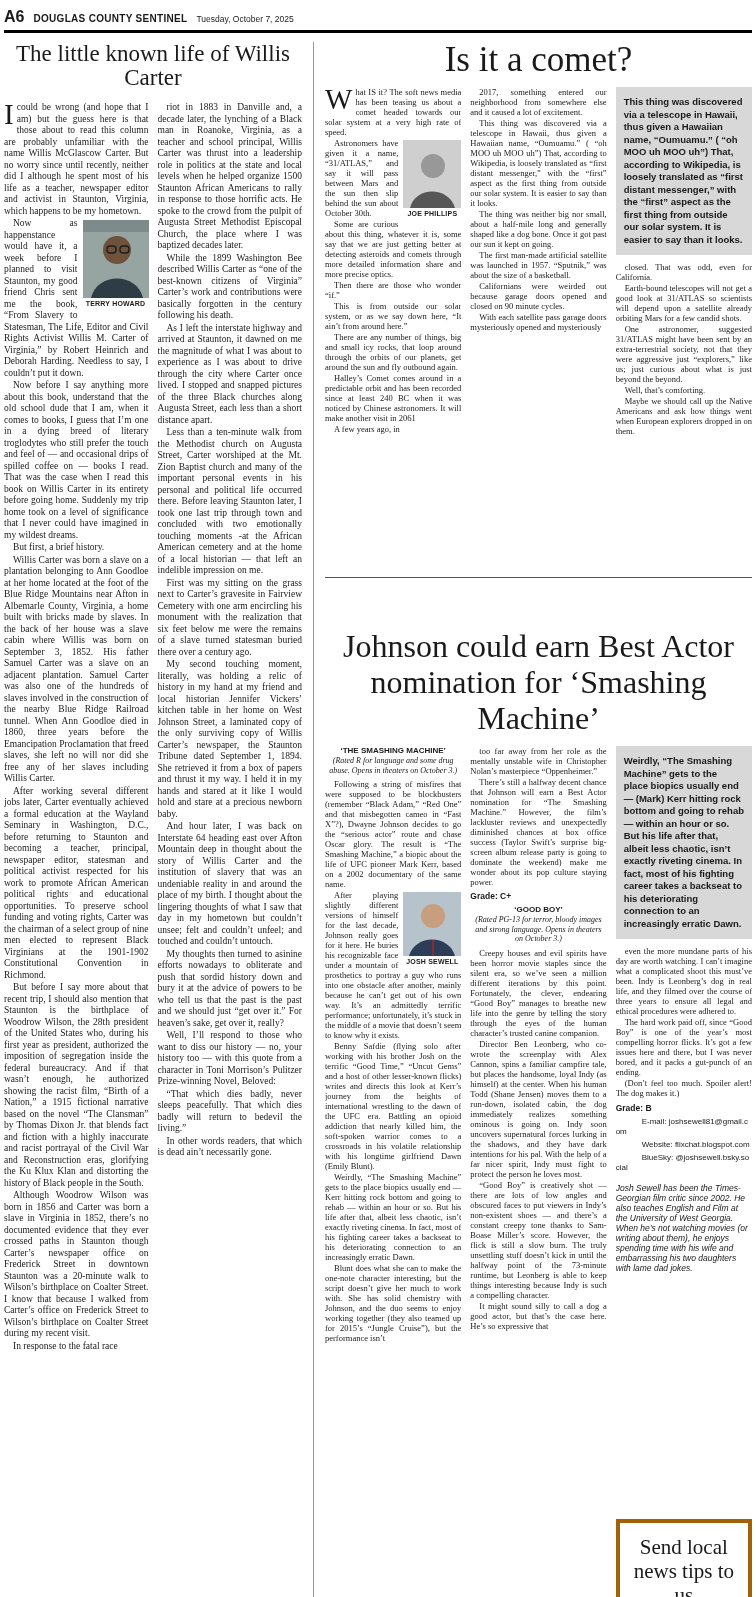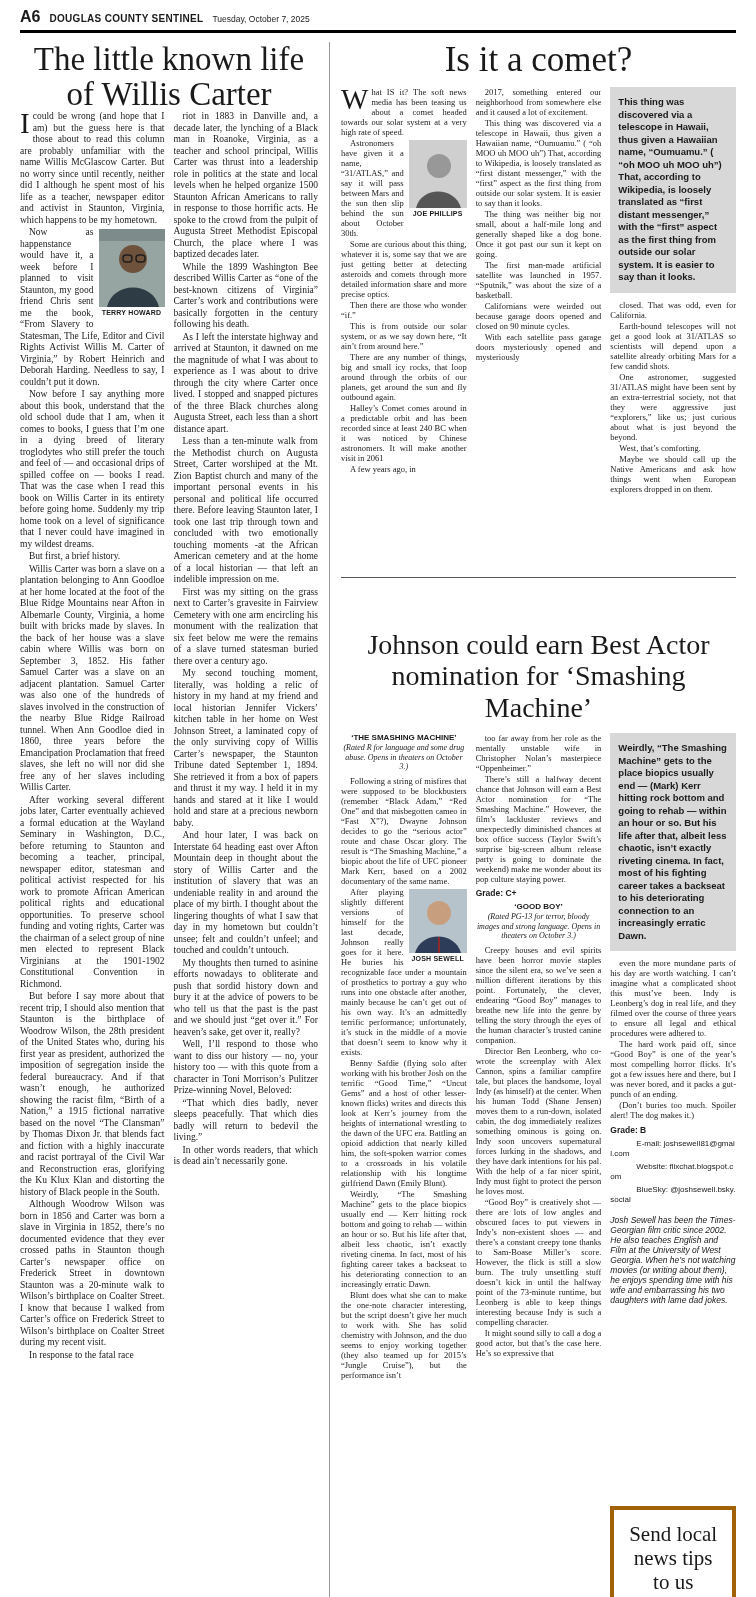--- a/index.html
+++ b/index.html
@@ -1,39 +1,39 @@
 <!DOCTYPE html>
 <html><head>
 <meta charset="utf-8">
 <style>
   * { margin:0; padding:0; box-sizing:border-box; }
   html,body { background:#888; }
   .page {
     width:756px; height:1597px; margin:0 auto; background:#ffffff;
-    padding:8px 20px 12px; overflow:hidden;
+    padding:8px 4px 12px; overflow:hidden;
     font-family:"Liberation Serif", serif; color:#1a1a1a;
   }
   
   .masthead { display:flex; align-items:baseline; gap:9px;
     border-bottom:3px solid #000; padding-bottom:4px;
     font-family:"Liberation Sans", sans-serif; }
   .masthead .pgnum { font-size:16px; font-weight:bold; }
   .masthead .paper { font-size:10px; font-weight:bold; letter-spacing:.3px; }
   .masthead .date { font-size:8.5px; color:#222; }
   
   .content { display:flex; gap:11px; padding-top:9px; }
   .willis { width:298px; flex:none; }
   .vrule { width:1px; background:#9a9a9a; flex:none; }
   .rightside { flex:1; min-width:0; display:flex; flex-direction:column;gap:44px; }
   .cols { display:flex; gap:9px; }
   .col { flex:1; min-width:0; overflow:hidden; text-align:justify; }
   
-  .willis-head { font-size:33px; line-height:1.05; font-weight:400; text-align:center; }
+  .willis-head { font-size:23px; line-height:1.05; font-weight:400; text-align:center; margin-bottom:12px; }
   .comet-head { font-size:35px; line-height:1.0; font-weight:400; text-align:center; margin-bottom:10px; }
-  .review-head { font-size:28px; line-height:1.12; font-weight:400; text-align:center; margin:3px 6px 10px; }
+  .review-head { font-size:32px; line-height:1.12; font-weight:400; text-align:center; margin:3px 6px 10px; }
   hr.sep { border:none; border-top:1px solid #555; margin:8px 0 4px; }
   
   .paras p { text-indent:9px; margin-bottom:1px; }
   .willis-cols { height:1425px; font-size:9.5px; line-height:11.5px; }
   .comet-cols  { height:438px;  font-size:8.5px; line-height:10px; }
   .review-cols { height:912px;  font-size:8.5px; line-height:10px; }
   .dropcap p:first-child { text-indent:0; }
   .dropcap p:first-child::first-letter { float:left; font-size:29px; line-height:23px; padding:1px 3px 0 0; }
   
   .photo-box { float:right; width:66px; margin:2px 0 3px 5px; }
@@ -162,21 +162,21 @@
                 <p>Californians were weirded out because garage doors opened and closed on 90 minute cycles.</p>
                 <p>With each satellite pass garage doors mysteriously opened and mysteriously</p>
               </div>
           </div>
           <div class="col">
             <aside class="pullquote-gray">This thing was discovered via a telescope in Hawaii, thus given a Hawaiian name, “Oumuamu.” ( “oh MOO uh MOO uh”) That, according to Wikipedia, is loosely translated as “first distant messenger,” with the “first” aspect as the first thing from outside our solar system. It is easier to say than it looks.</aside>
             <div class="paras">
                 <p>closed. That was odd, even for California.</p>
                 <p>Earth-bound telescopes will not get a good look at 31/ATLAS so scientists will depend upon a satellite already orbiting Mars for a few candid shots.</p>
                 <p>One astronomer, suggested 31/ATLAS might have been sent by an extra-terrestrial society, not that they were aggressive just “explorers,” like us; just curious about what is just beyond the beyond.</p>
-                <p>West, that’s comforting.</p>
+                <p>Well, that’s comforting.</p>
                 <p>Maybe we should call up the Native Americans and ask how things went when European explorers dropped in on them.</p>
               </div>
           </div>
         </div>
       </section>
 
       <hr class="sep">
 
       <section>
         <h2 class="review-head">Johnson could earn Best Actor nomination for ‘Smashing Machine’</h2>
@@ -219,21 +219,21 @@
                 <p>“Good Boy” is creatively shot — there are lots of low angles and obscured faces to put viewers in Indy’s non-existent shoes — and there’s a constant creepy tone thanks to Sam-Boase Miller’s score. However, the flick is still a slow burn. The truly unsettling stuff doesn’t kick in until the halfway point of the 73-minute runtime, but Leonberg is able to keep things interesting because Indy is such a compelling character.</p>
                 <p>It might sound silly to call a dog a good actor, but that’s the case here. He’s so expressive that</p>
               </div>
           </div>
 
           <div class="col flexcol">
             <aside class="pullquote-gray">Weirdly, “The Smashing Machine” gets to the place biopics usually end — (Mark) Kerr hitting rock bottom and going to rehab — within an hour or so. But his life after that, albeit less chaotic, isn’t exactly riveting cinema. In fact, most of his fighting career takes a backseat to his deteriorating connection to an increasingly erratic Dawn.</aside>
             <div class="paras">
                 <p>even the more mundane parts of his day are worth watching. I can’t imagine what a complicated shoot this must’ve been. Indy is Leonberg’s dog in real life, and they filmed over the course of three years to ensure all legal and ethical procedures were adhered to.</p>
                 <p>The hard work paid off, since “Good Boy” is one of the year’s most compelling horror flicks. It’s got a few issues here and there, but I was never bored, and it packs a gut-punch of an ending.</p>
-                <p>(Don’t buries too much. Spoiler alert! The dog makes it.)</p>
+                <p>(Don’t feel too much. Spoiler alert! The dog makes it.)</p>
               </div>
             <p class="grade">Grade: B</p>
             <p class="contact-line"><span class="lbl">E-mail:</span> <span>joshsewell81@gmail.com</span></p>
             <p class="contact-line"><span class="lbl">Website:</span> <span>flixchat.blogspot.com</span></p>
             <p class="contact-line"><span class="lbl">BlueSky:</span> <span>@joshsewell.bsky.social</span></p>
             <p class="bio">Josh Sewell has been the Times-Georgian film critic since 2002. He also teaches English and Film at the University of West Georgia. When he’s not watching movies (or writing about them), he enjoys spending time with his wife and embarrassing his two daughters with lame dad jokes.</p>
             <div class="newsbox">
               <div class="nb-title">Send local news tips to us</div>
               <div class="nb-contact">news@douglascountysentinel.com or call 770-942-6571</div>
             </div>

